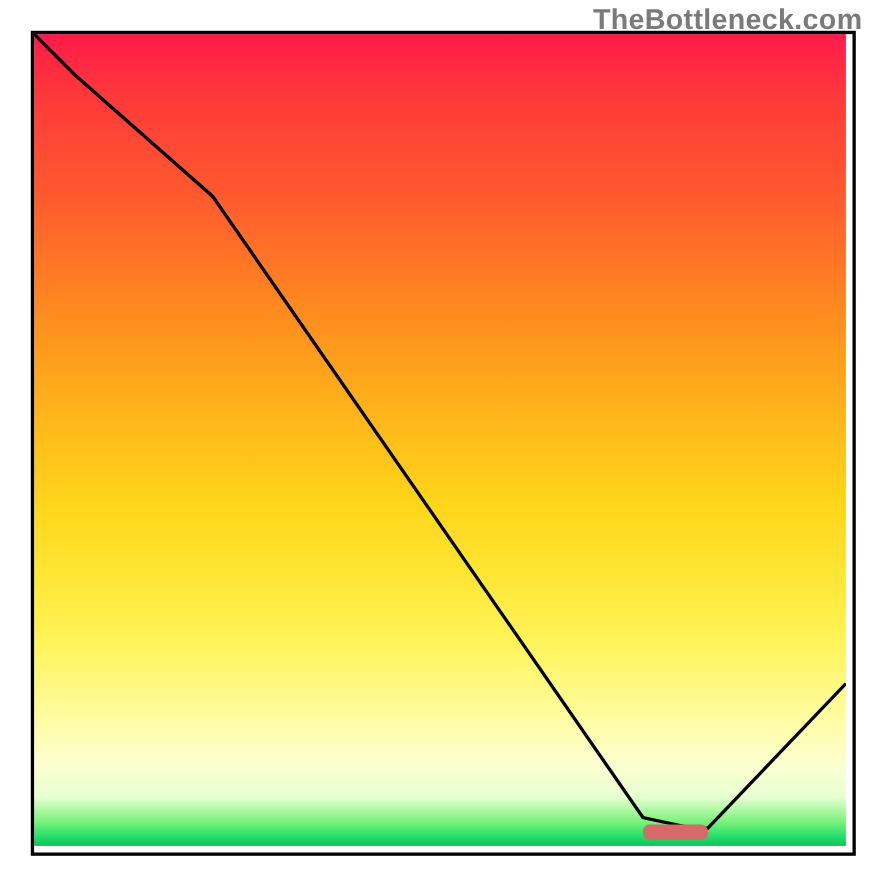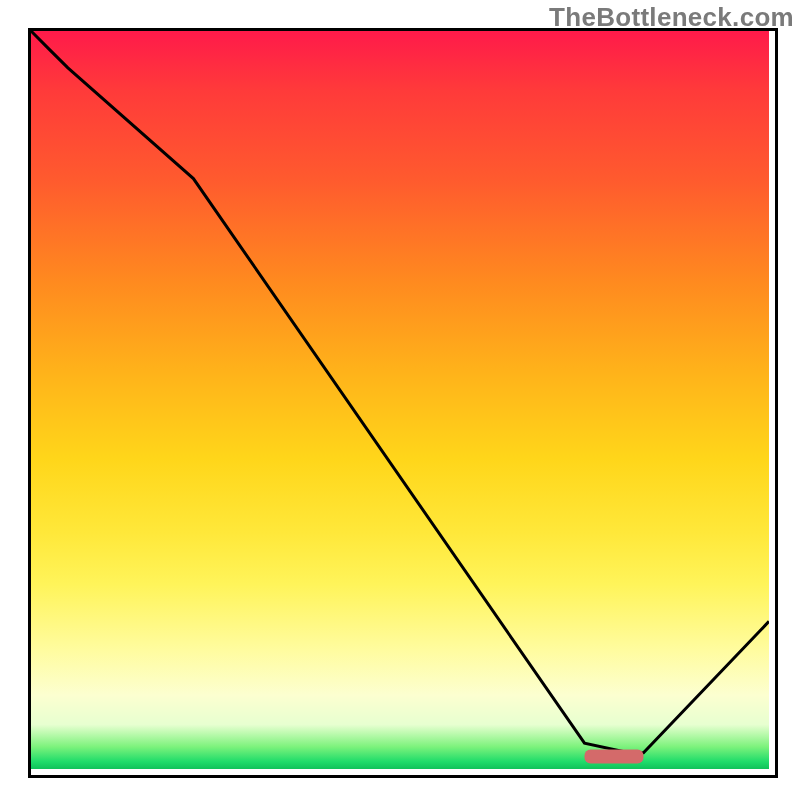--- a/index.html
+++ b/index.html
@@ -12,21 +12,21 @@
     background: #ffffff;
   }
   .canvas {
     position: relative;
     width: 800px;
     height: 800px;
   }
   .watermark {
     position: absolute;
     top: 2px;
-    right: 6px;
+    right: 16px;
     color: #7a7a7a;
     font-size: 26px;
     font-weight: 600;
     letter-spacing: 0.3px;
     z-index: 20;
   }
   .plot-frame {
     position: absolute;
     left: 28px;
     top: 28px;

